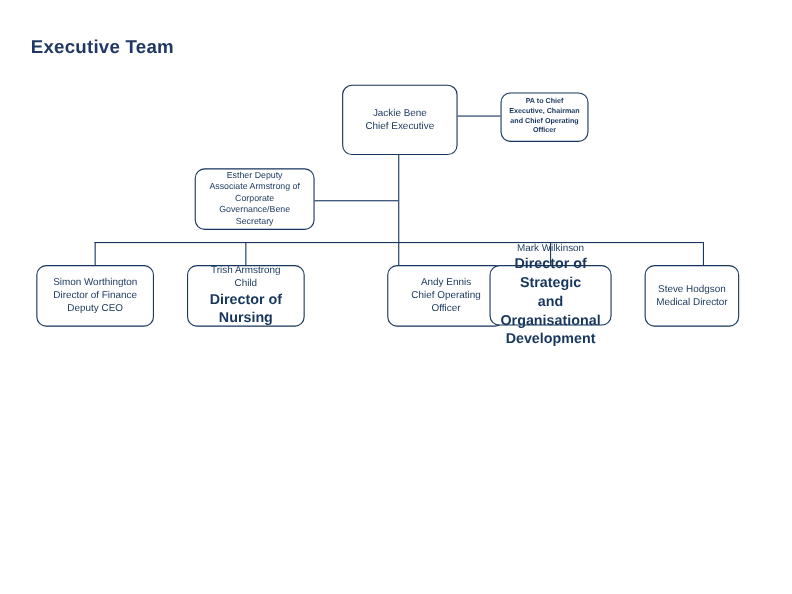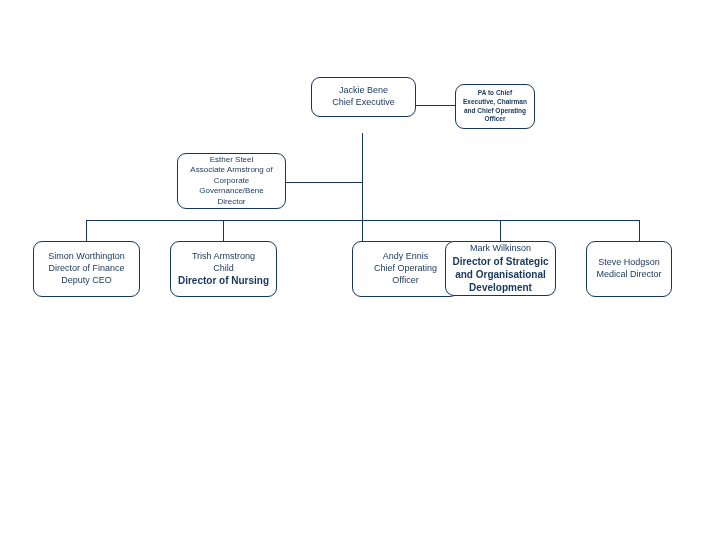--- a/index.html
+++ b/index.html
@@ -33,24 +33,24 @@
     flex-direction: column;
     align-items: center;
     justify-content: center;
     text-align: center;
     line-height: 1.3;
     padding: 2px 3px;
     z-index: 2;
   }
   .line      { font-size: 9px;   color: #17365D; display: block; }
   .line-sm   { font-size: 8px;   color: #17365D; display: block; }
-  .role-line { font-size: 10px; color: #17365D; font-weight: bold; display: block; }
+  .role-line { font-size: 13px; color: #17365D; font-weight: bold; display: block; }
   .pa-line   { font-size: 6.5px; color: #17365D; font-weight: bold; display: block; line-height: 1.35; }
 
-  .box-chief-executive { left: 311px; top: 77px;  width: 105px; height: 40px; align-items: center; }
+  .box-chief-executive { left: 311px; top: 77px;  width: 105px; height: 64px; align-items: center; }
   .box-pa              { left: 455px; top: 84px;  width: 80px;  height: 45px; }
   .box-trust-secretary { left: 177px; top: 153px; width: 109px; height: 56px; }
   .box-finance         { left: 33px;  top: 241px; width: 107px; height: 56px; }
   .box-nursing         { left: 170px; top: 241px; width: 107px; height: 56px; }
   .box-operations      { left: 308px; top: 241px; width: 107px; height: 56px; margin-left: 44px; }
   .box-strategy        { left: 445px; top: 241px; width: 111px; height: 55px; }
   .box-medical         { left: 586px; top: 241px; width: 86px; height: 56px; }
 
   .connector {
     position: absolute;
@@ -64,20 +64,21 @@
   .conn-drop-1          { left: 86px;  top: 220px; width: 1px;   height: 21px; }
   .conn-drop-2          { left: 223px; top: 220px; width: 1px;   height: 21px; }
   .conn-drop-4          { left: 500px; top: 220px; width: 1px;   height: 21px; }
   .conn-drop-5          { left: 639px; top: 220px; width: 1px;   height: 21px; }
 </style>
 </head>
 <body>
 
 <div class="slide">
 
+  <div class="page-title">Executive Team</div>
 
   <div class="connector conn-center-vertical"></div>
   <div class="connector conn-pa-horizontal"></div>
   <div class="connector conn-esther"></div>
   <div class="connector conn-bus"></div>
   <div class="connector conn-drop-1"></div>
   <div class="connector conn-drop-2"></div>
   <div class="connector conn-drop-4"></div>
   <div class="connector conn-drop-5"></div>
 
@@ -87,25 +88,25 @@
   </div>
 
   <div class="org-box box-pa">
     <span class="pa-line">PA to Chief</span>
     <span class="pa-line">Executive, Chairman</span>
     <span class="pa-line">and Chief Operating</span>
     <span class="pa-line">Officer</span>
   </div>
 
   <div class="org-box box-trust-secretary">
-    <span class="line-sm">Esther Steel</span>
+    <span class="line-sm">Esther Deputy</span>
     <span class="line-sm">Associate Armstrong of</span>
     <span class="line-sm">Corporate</span>
     <span class="line-sm">Governance/Bene</span>
-    <span class="line-sm">Director</span>
+    <span class="line-sm">Secretary</span>
   </div>
 
   <div class="org-box box-finance">
     <span class="line">Simon Worthington</span>
     <span class="line">Director of Finance</span>
     <span class="line">Deputy CEO</span>
   </div>
 
   <div class="org-box box-nursing">
     <span class="line">Trish Armstrong</span>

